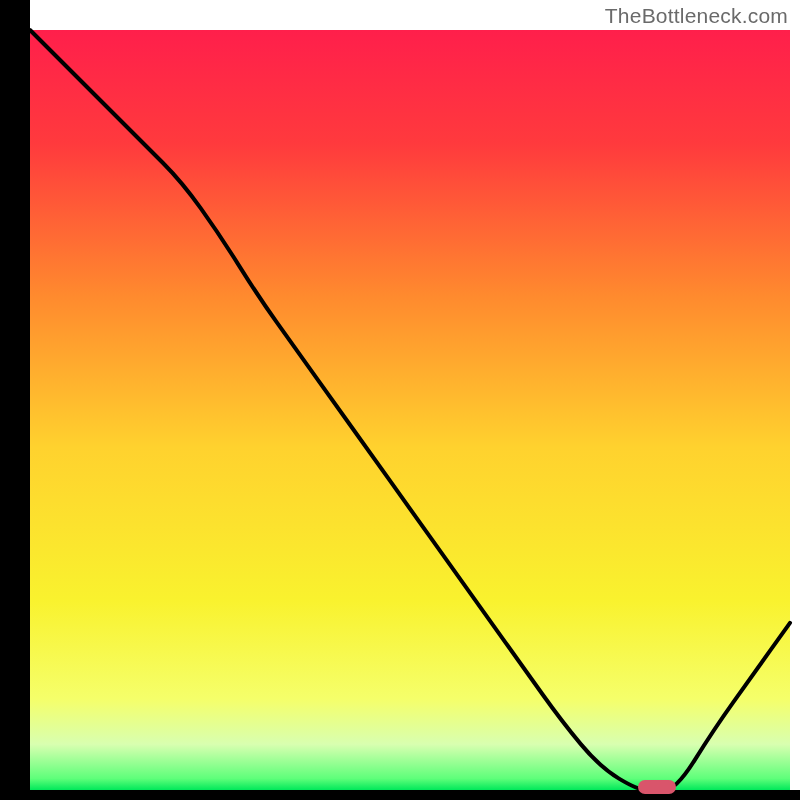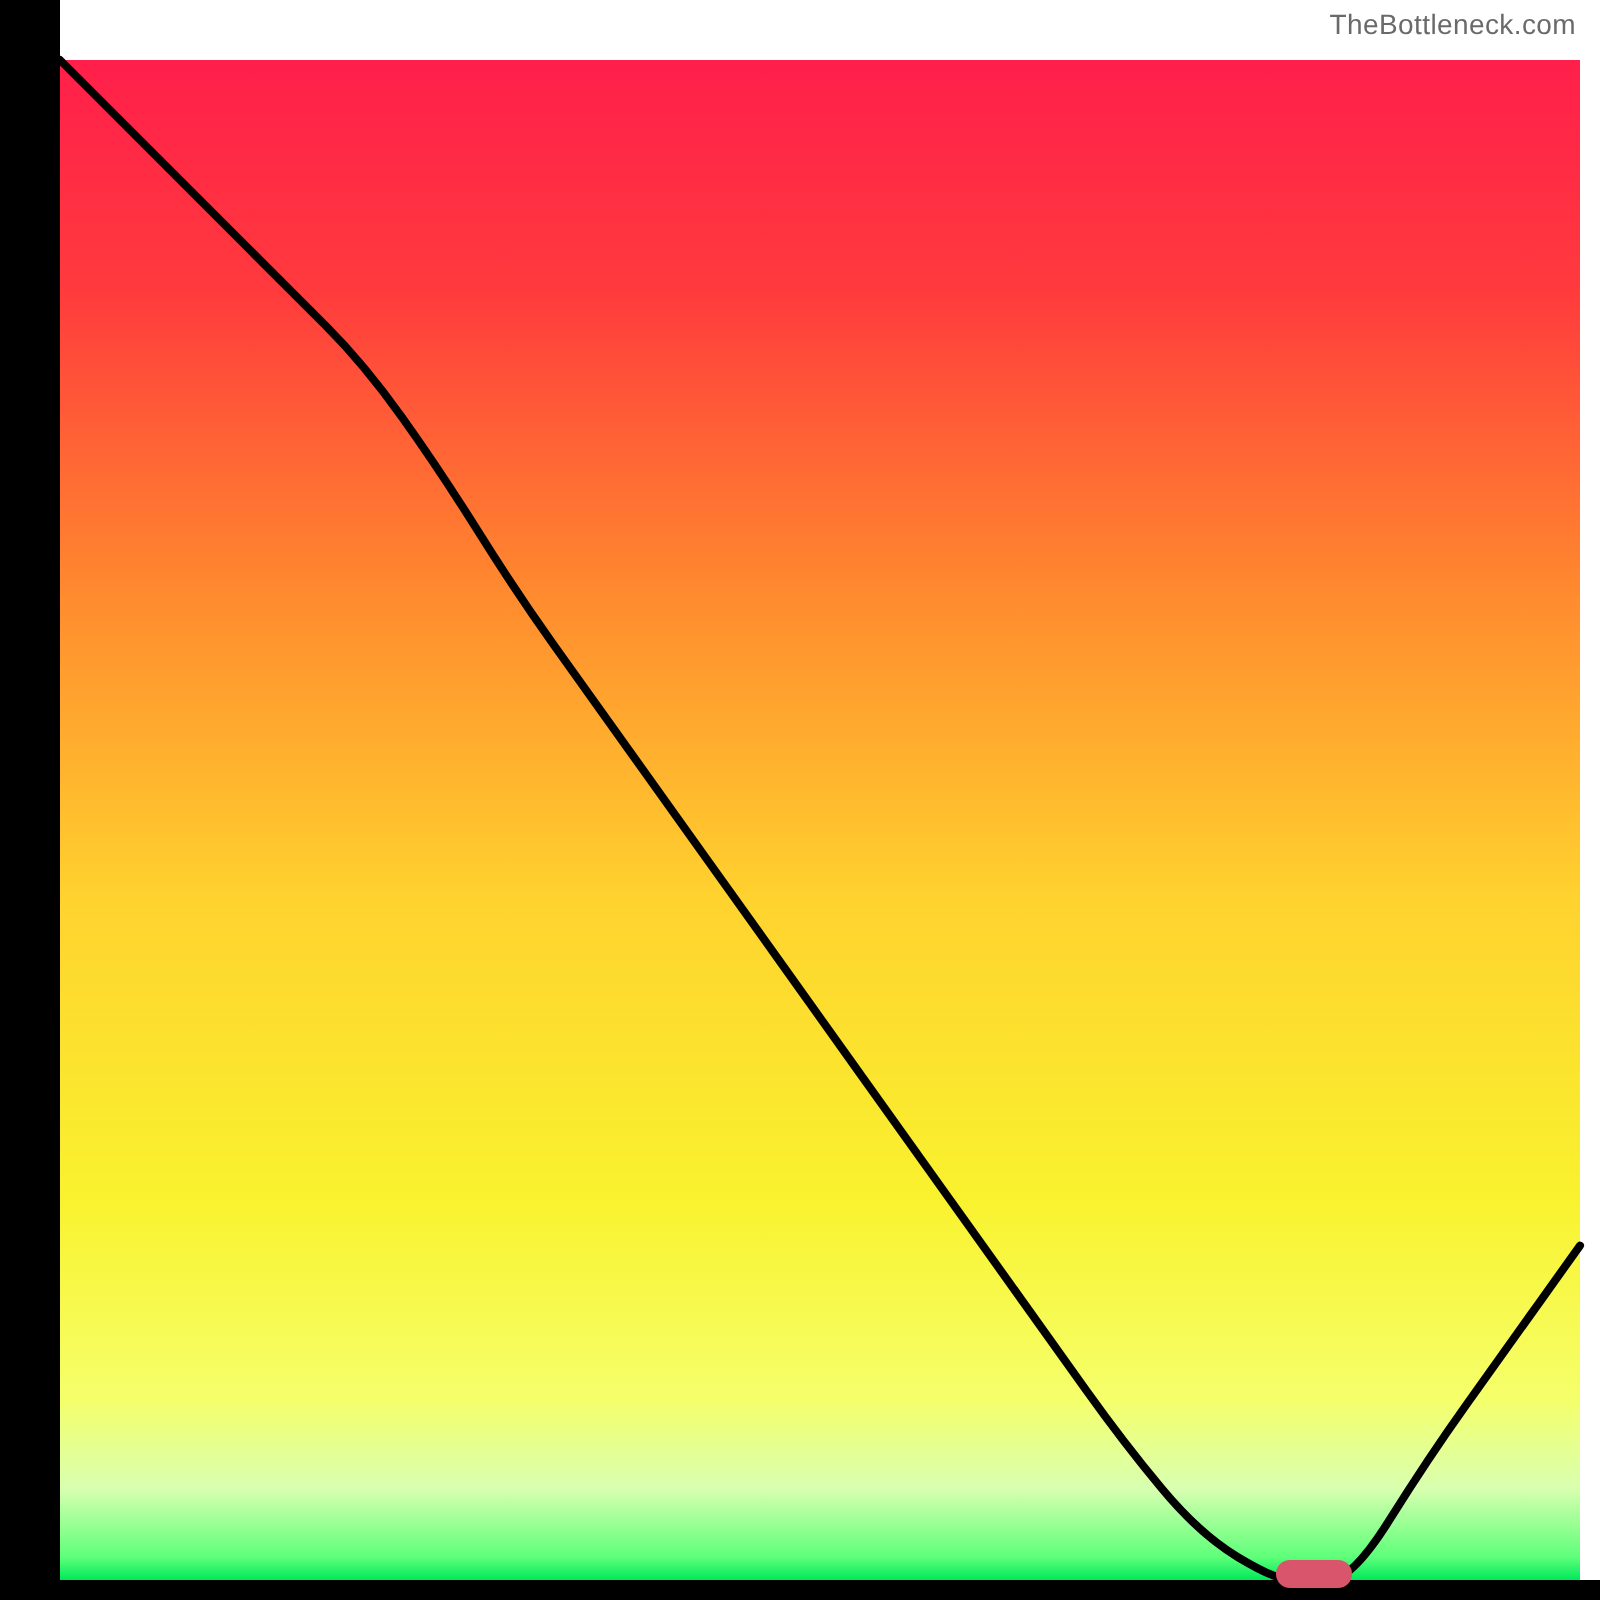--- a/index.html
+++ b/index.html
@@ -14,21 +14,21 @@
   .chart-container {
     position: relative;
     width: 800px;
     height: 800px;
   }
   .watermark {
     position: absolute;
     top: 4px;
     right: 12px;
     color: #6a6a6a;
-    font-size: 14px;
+    font-size: 21px;
     font-weight: 500;
     letter-spacing: 0.2px;
     z-index: 3;
   }
   svg.plot {
     position: absolute;
     left: 0;
     top: 0;
     width: 800px;
     height: 800px;

